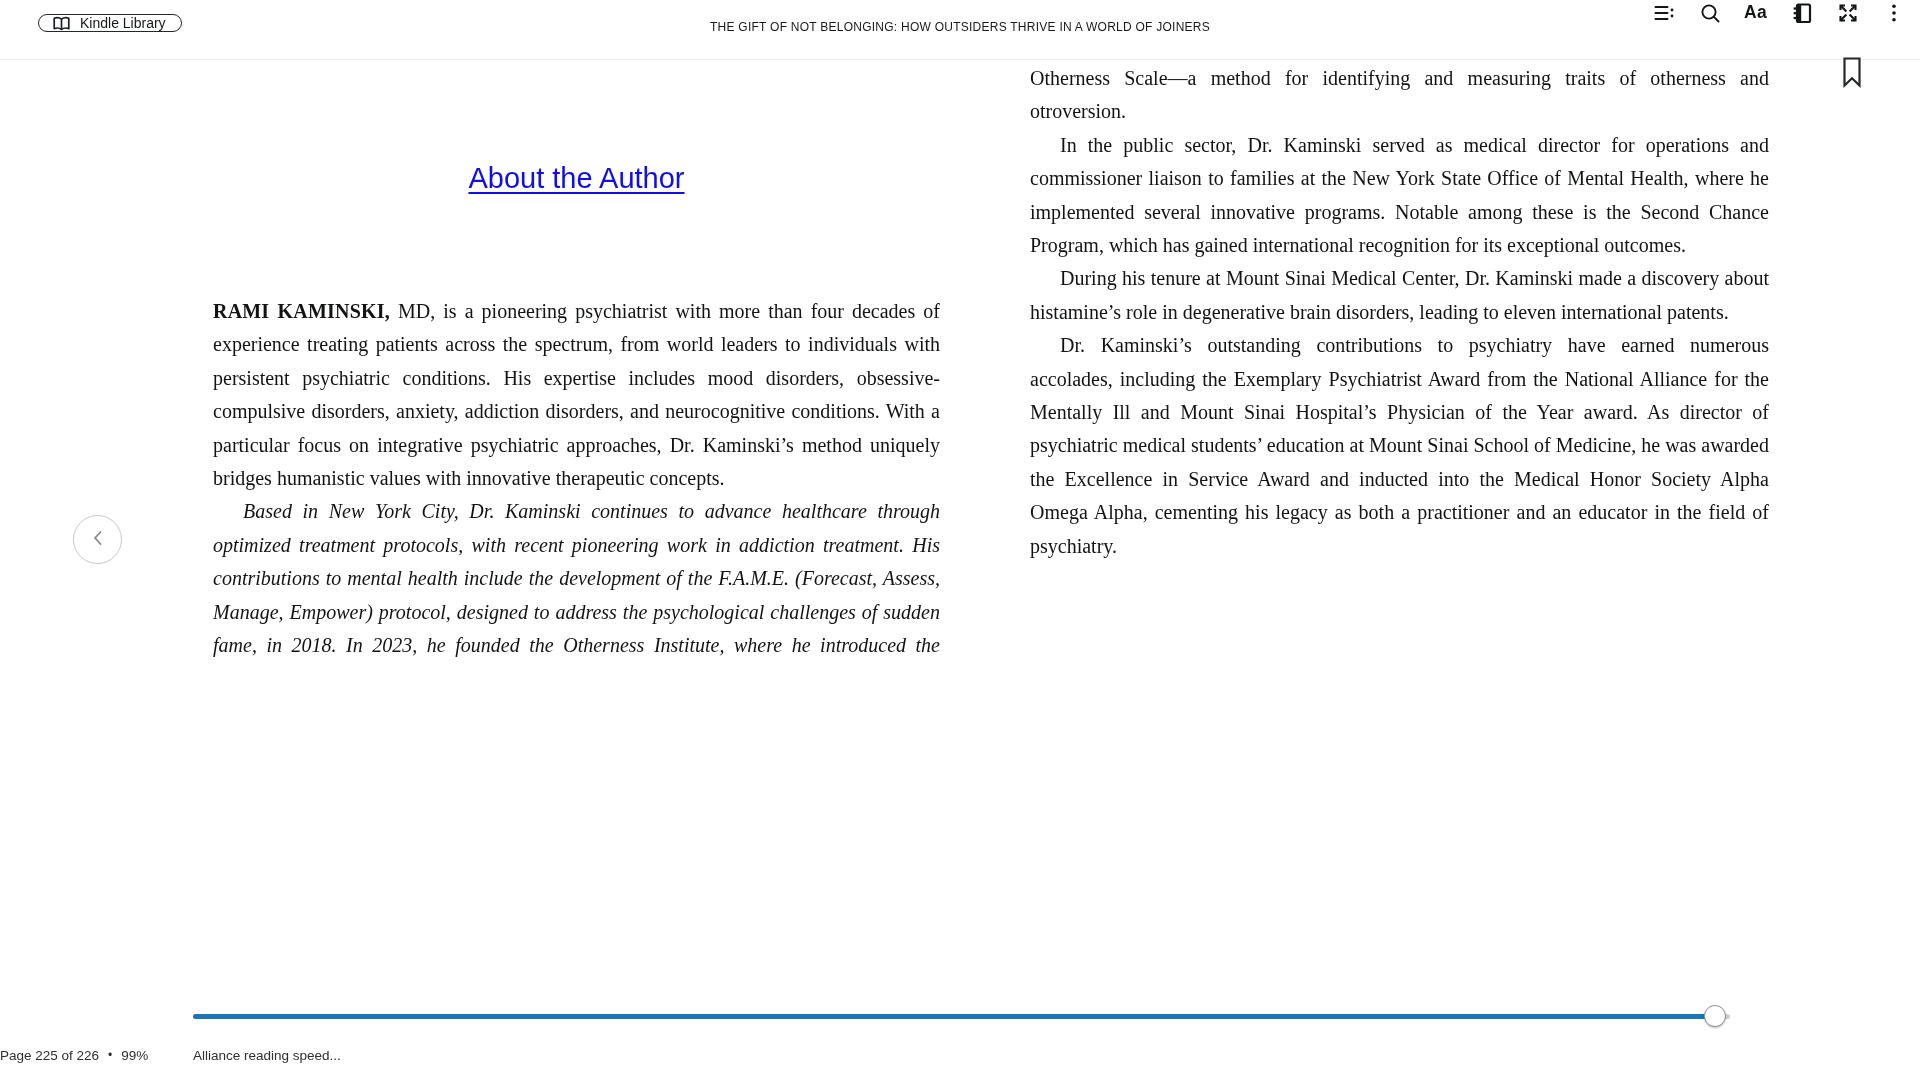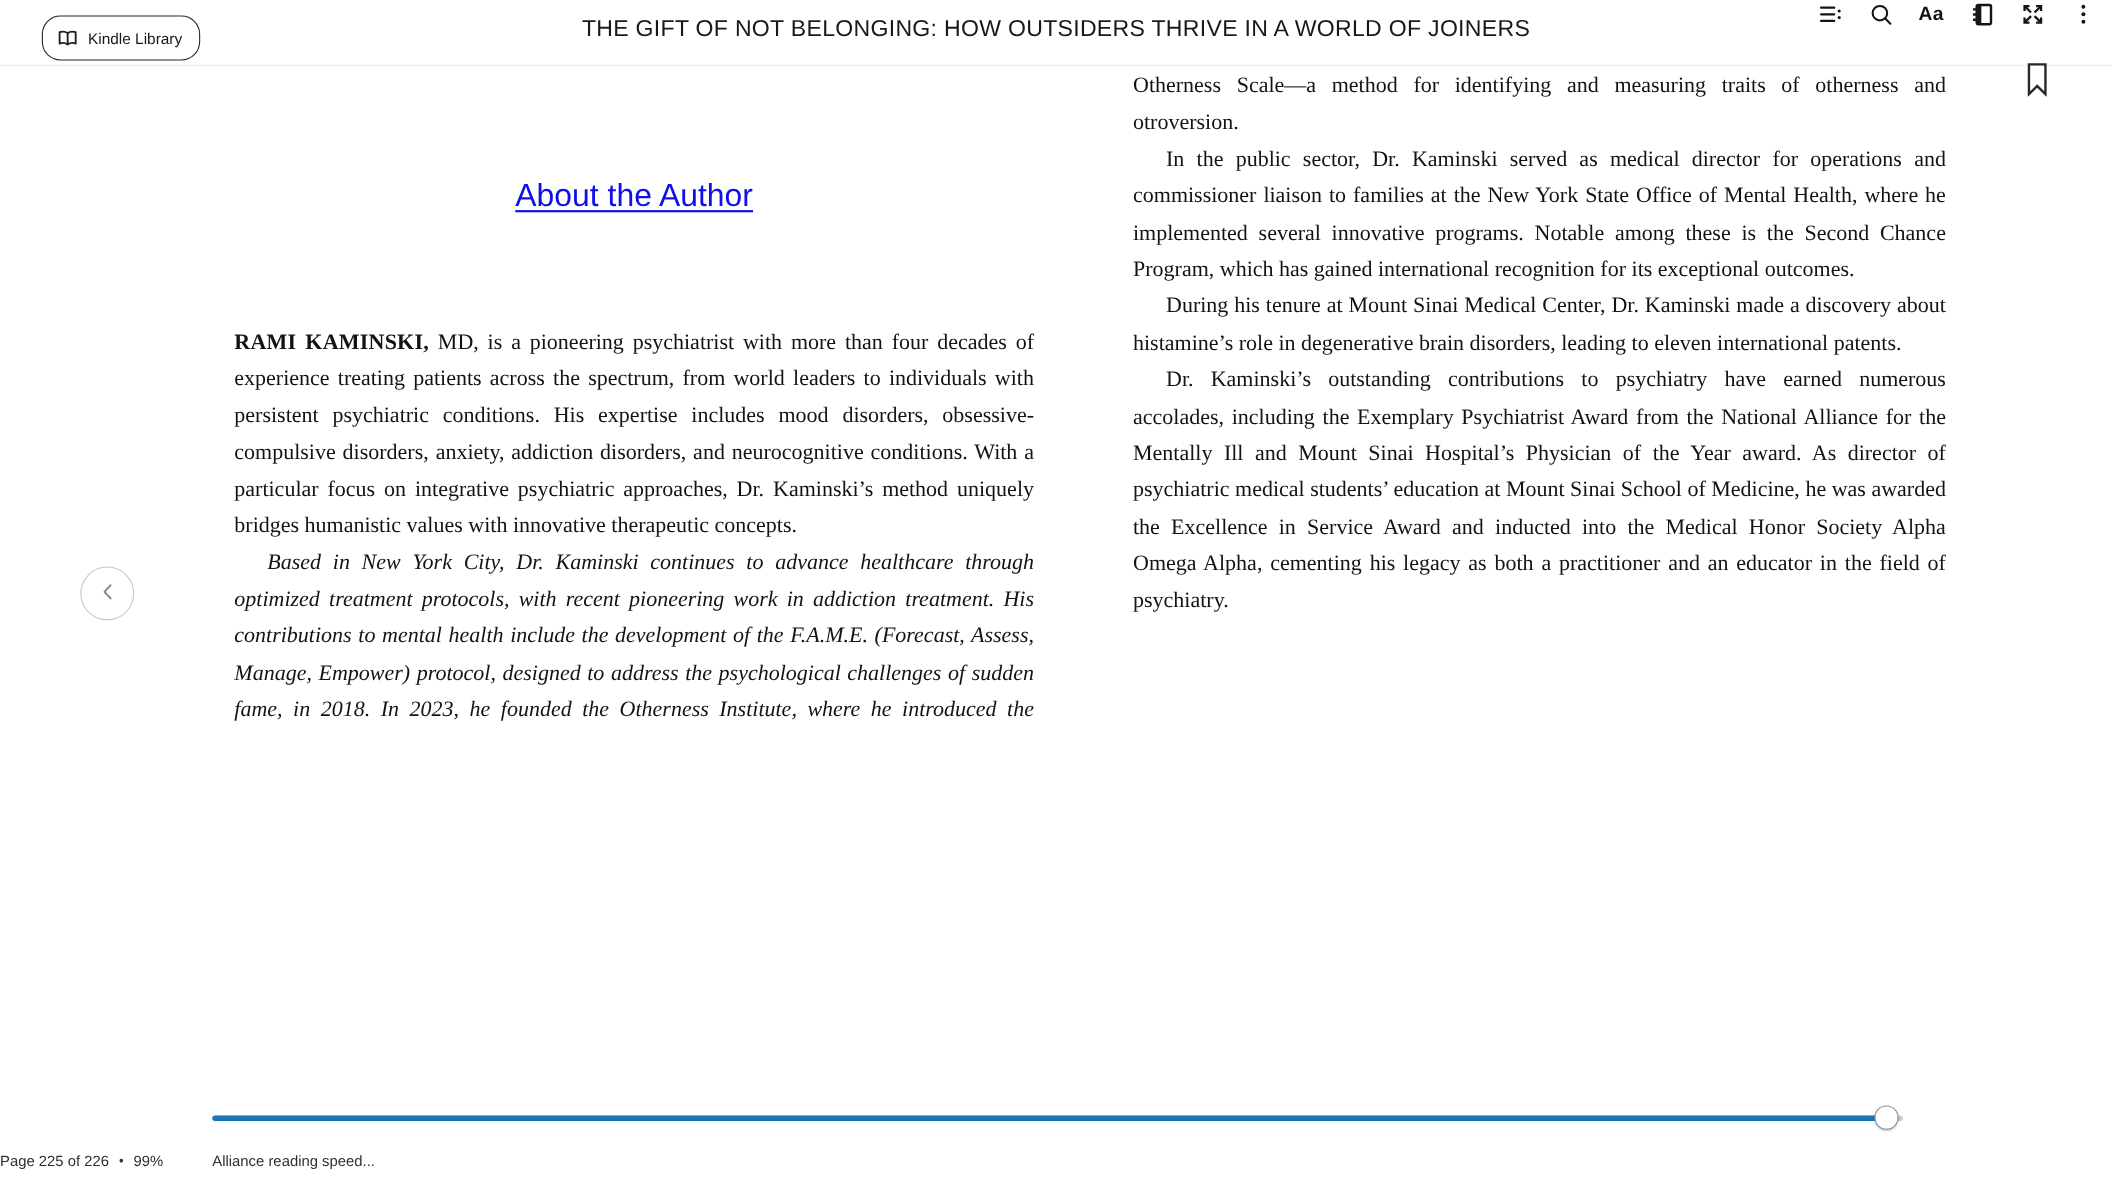--- a/index.html
+++ b/index.html
@@ -9,29 +9,29 @@
     background:#ffffff; color:#121414;
     font-family:"Liberation Sans", sans-serif;
   }
 
   
   .header {
     position:absolute; top:0; left:0; width:1920px; height:60px;
     background:#fff; border-bottom:1px solid #ececec;
   }
   .lib-btn {
-    position:absolute; left:38px; top:14px; height:41px;
+    position:absolute; left:38px; top:14px; height:18px;
     display:flex; align-items:center; gap:9px; padding:0 15px 0 13px;
     background:#fff; border:1.6px solid #23282a; border-radius:17px;
     font-size:14px; color:#16191a; cursor:pointer; white-space:nowrap;
   }
   .page-title {
     position:absolute; left:320px; right:320px; top:0; height:54px;
     display:flex; align-items:center; justify-content:center;
-    font-size:21px; letter-spacing:.25px; color:#17191a; white-space:nowrap;
+    font-size:12px; letter-spacing:.25px; color:#17191a; white-space:nowrap;
   }
   .hicons {
     position:absolute; right:14px; top:0; height:54px;
     display:flex; align-items:flex-start; gap:21px;
   }
   .icon-btn {
     width:25px; height:25px; display:flex; align-items:center; justify-content:center;
     background:none; border:none; padding:0; cursor:pointer; color:#131617;
   }
   .icon-btn svg { display:block; }

